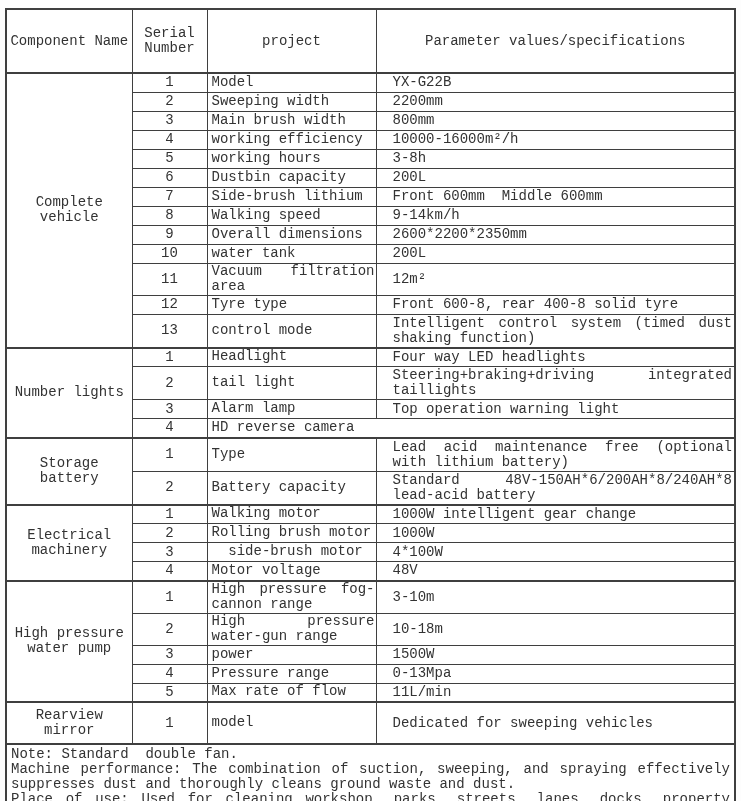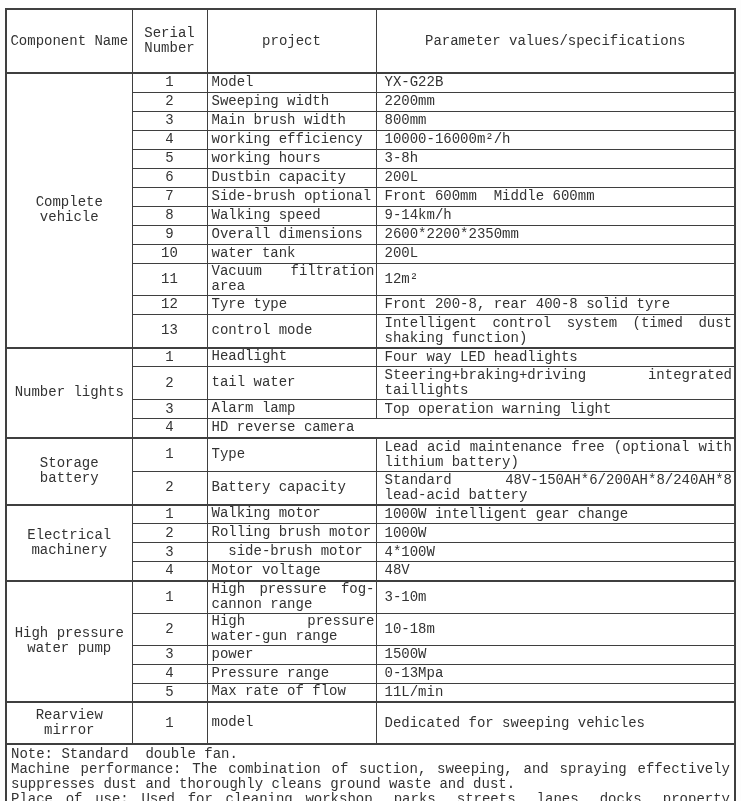--- a/index.html
+++ b/index.html
@@ -33,21 +33,21 @@
   thead th {
     height: 33px;
     text-align: center;
     padding: 16px 2px;
     border-bottom: 2px solid #3f3f3f;
   }
   tbody td { height: 19px; padding: 1px 4px; }
   td.comp { text-align: center; padding: 5px 2px; }
   td.ser  { text-align: center; }
   td.proj { text-align: justify; padding: 0 1px 1px 4px; }
-  td.val  { text-align: justify; padding: 1px 2px 1px 8px; }
+  td.val  { text-align: justify; padding: 1px 2px 1px 16px; }
   tr.gs td { border-top: 2px solid #3f3f3f; }
   td.note-cell {
     padding: 2px 4px 3px 4px;
     border-top: 2px solid #3f3f3f;
     vertical-align: top;
   }
   .note-line { text-align: justify; }
 </style>
 </head>
 <body>
@@ -96,21 +96,21 @@
         <td class="proj">working hours</td>
         <td class="val">3-8h</td>
       </tr>
       <tr>
         <td class="ser">6</td>
         <td class="proj">Dustbin capacity</td>
         <td class="val">200L</td>
       </tr>
       <tr>
         <td class="ser">7</td>
-        <td class="proj">Side-brush optional</td>
+        <td class="proj">Side-brush lithium</td>
         <td class="val">Front 600mm&nbsp; Middle 600mm</td>
       </tr>
       <tr>
         <td class="ser">8</td>
         <td class="proj">Walking speed</td>
         <td class="val">9-14km/h</td>
       </tr>
       <tr>
         <td class="ser">9</td>
         <td class="proj">Overall dimensions</td>
@@ -122,37 +122,37 @@
         <td class="val">200L</td>
       </tr>
       <tr>
         <td class="ser">11</td>
         <td class="proj">Vacuum filtration area</td>
         <td class="val">12m²</td>
       </tr>
       <tr>
         <td class="ser">12</td>
         <td class="proj">Tyre type</td>
-        <td class="val">Front 200-8, rear 400-8 solid tyre</td>
+        <td class="val">Front 600-8, rear 400-8 solid tyre</td>
       </tr>
       <tr>
         <td class="ser">13</td>
         <td class="proj">control mode</td>
         <td class="val">Intelligent control system (timed dust shaking function)</td>
       </tr>
 
       <tr class="gs">
         <td class="comp" rowspan="4">Number lights</td>
         <td class="ser">1</td>
         <td class="proj">Headlight</td>
         <td class="val">Four way LED headlights</td>
       </tr>
       <tr>
         <td class="ser">2</td>
-        <td class="proj">tail water</td>
+        <td class="proj">tail light</td>
         <td class="val">Steering+braking+driving integrated taillights</td>
       </tr>
       <tr>
         <td class="ser">3</td>
         <td class="proj">Alarm lamp</td>
         <td class="val">Top operation warning light</td>
       </tr>
       <tr>
         <td class="ser">4</td>
         <td class="proj" colspan="2">HD reverse camera</td>

